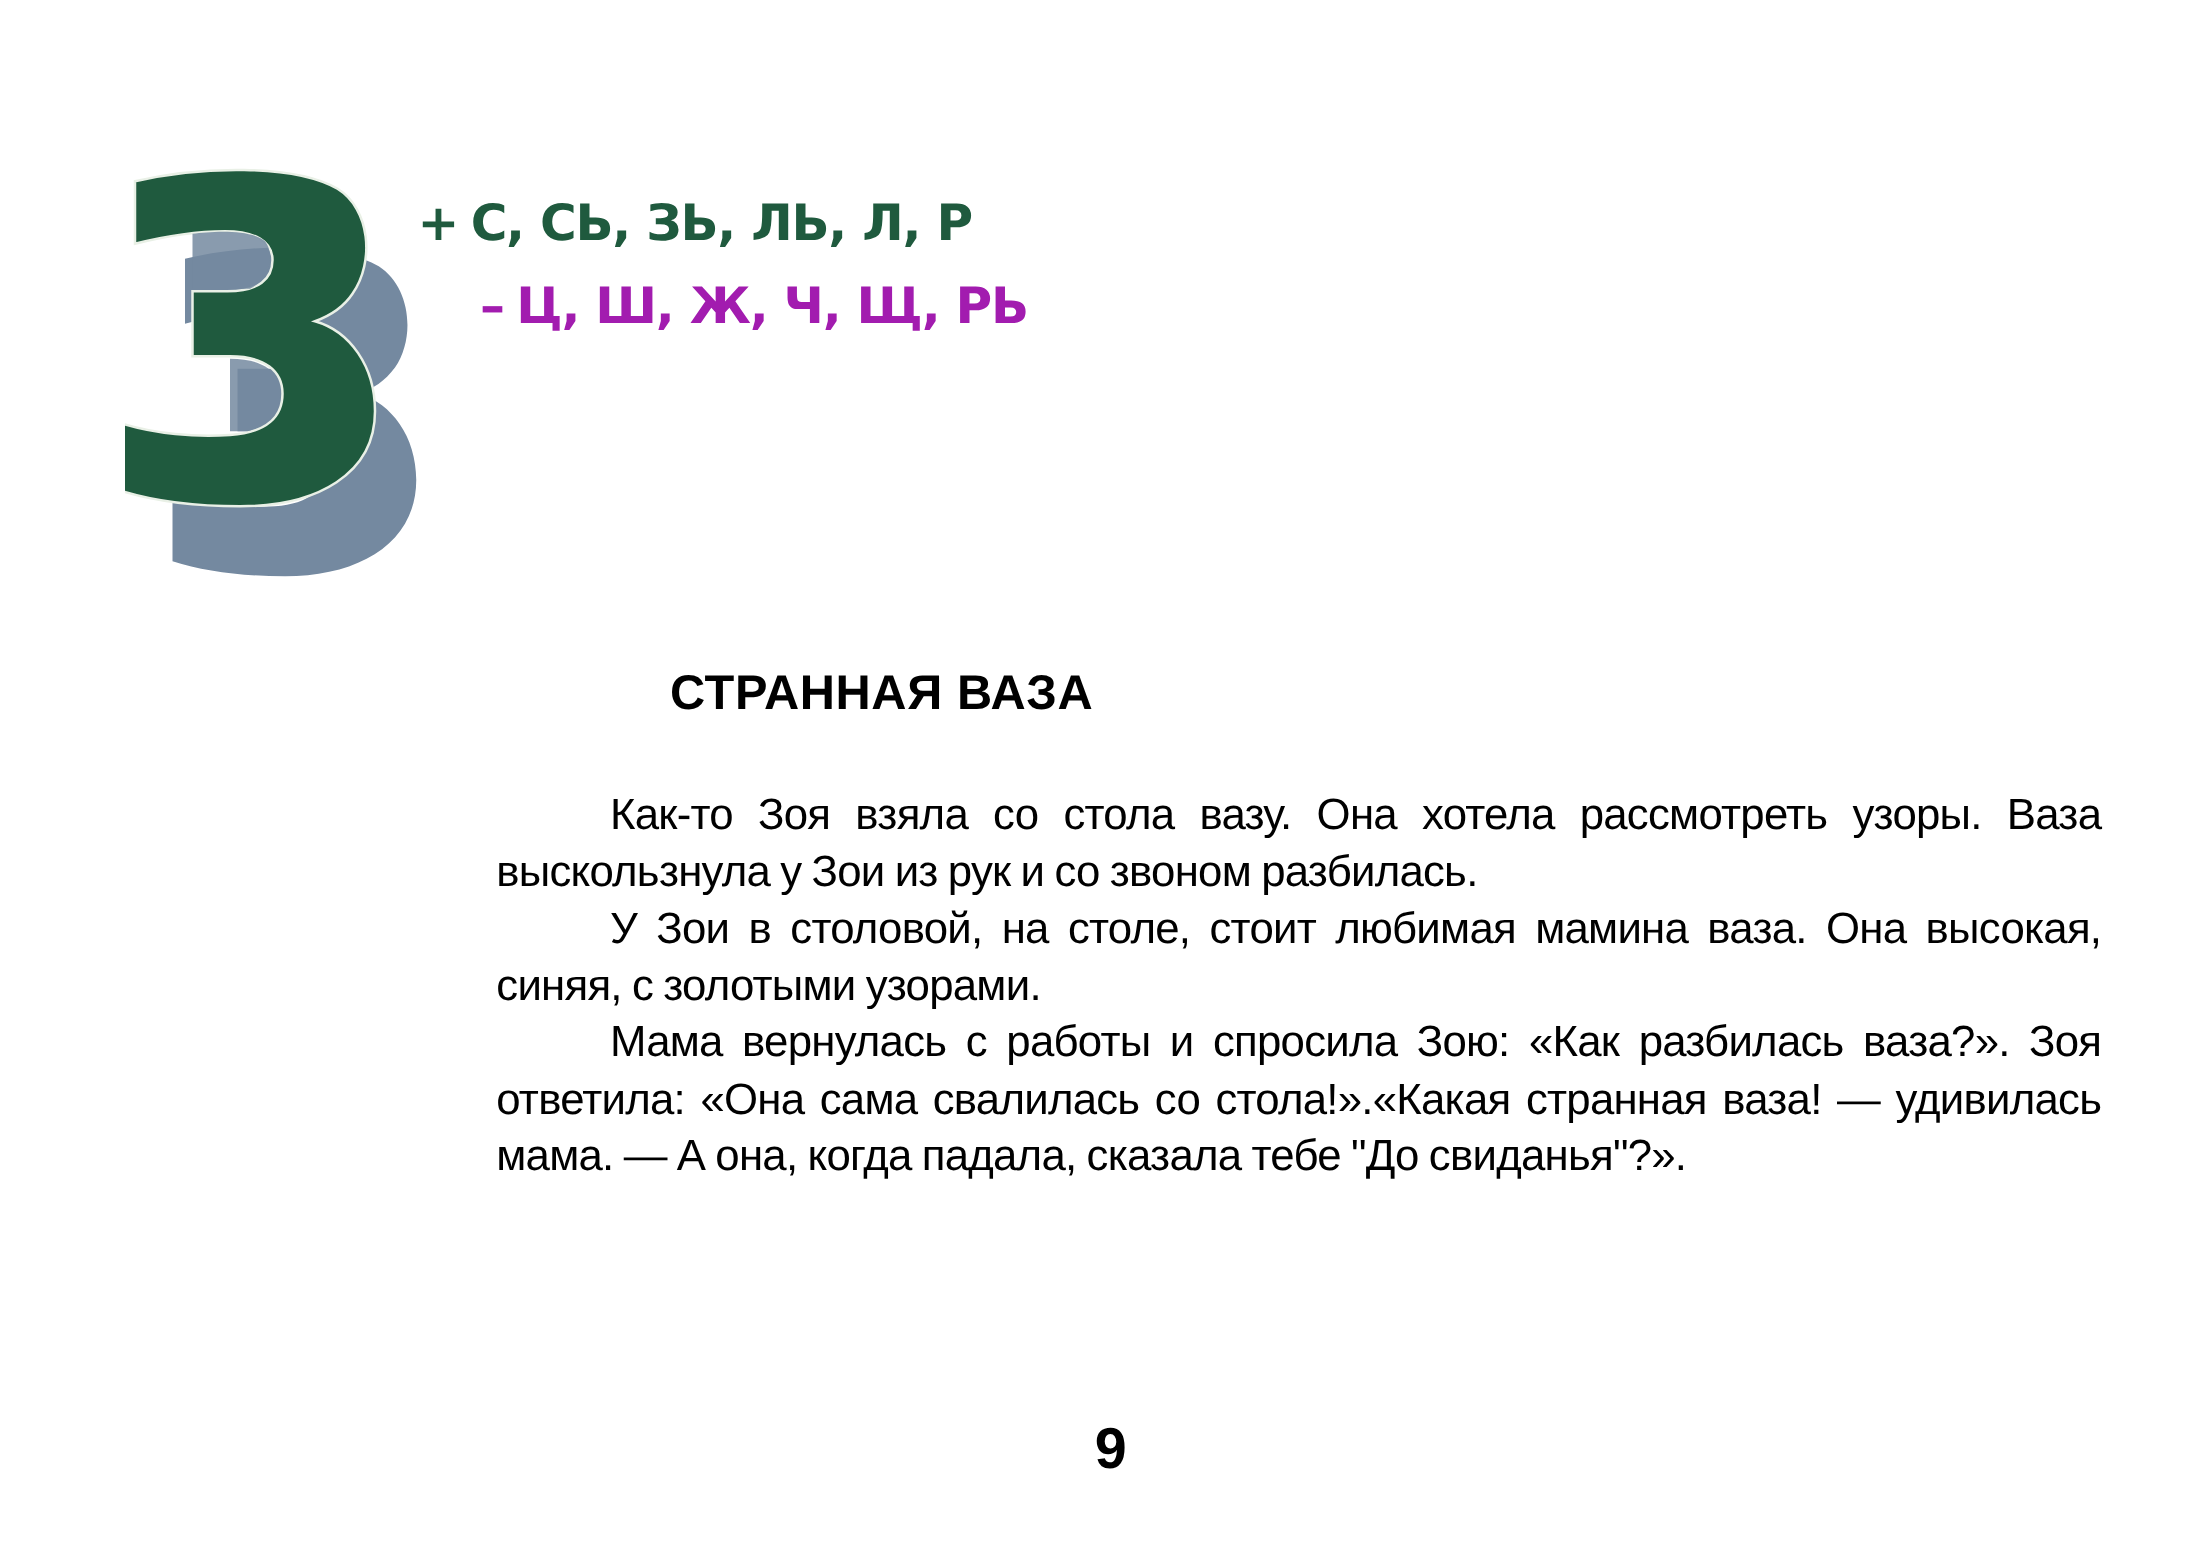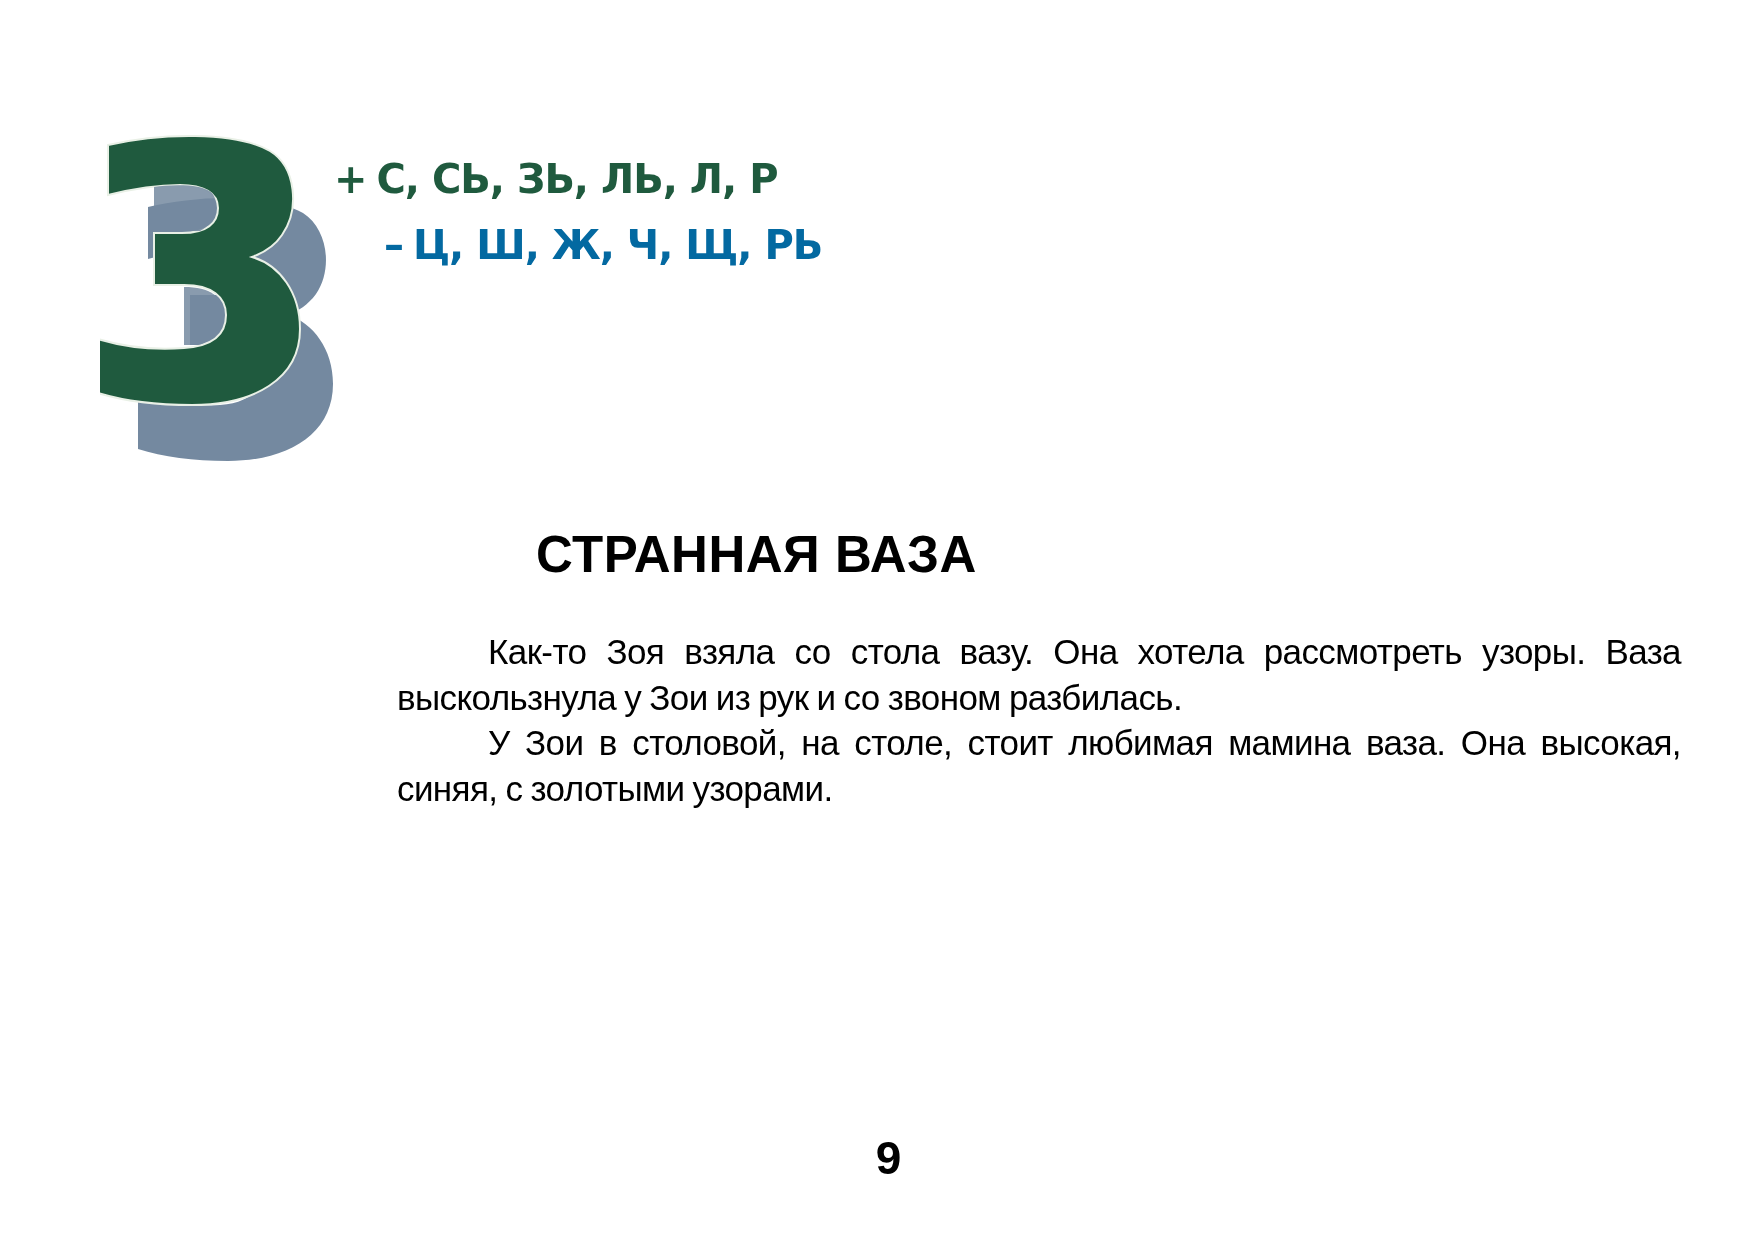--- a/index.html
+++ b/index.html
@@ -58,21 +58,21 @@
       margin-right: 10px;
     }
 
     
     .story-title {
       position: absolute;
       left: 524px;
       top: 494px;
       font-family: "Liberation Sans", sans-serif;
       font-weight: bold;
-      font-size: 51px;
+      font-size: 39px;
       line-height: 56px;
       white-space: nowrap;
       letter-spacing: 0.5px;
     }
 
     
     .story-body {
       position: absolute;
       left: 385px;
       top: 596px;
@@ -151,26 +151,27 @@
 
       <path d="M54,54 C70,52 100,50 112,60 C120,70 116,90 100,98 L54,98 Z" fill="#7489a0" opacity="0.85"></path>
       <path d="M84,154 C110,154 124,164 124,182 C124,198 112,208 98,212 L84,212 Z" fill="#7489a0" opacity="0.85"></path>
     </svg>
   </div>
 
   <div class="sounds sounds-plus" style="color:#1f5a3e;">
     <span class="sign">+</span><span>С, СЬ, ЗЬ, ЛЬ, Л, Р</span>
   </div>
 
-  <div class="sounds sounds-minus" style="color:#0369a1;">
+  <div class="sounds sounds-minus" style="color:#a21caf;">
     <span class="sign">–</span><span>Ц, Ш, Ж, Ч, Щ, РЬ</span>
   </div>
 
   <div class="story-title">СТРАННАЯ ВАЗА</div>
 
   <div class="story-body">
     <p>Как-то Зоя взяла со стола вазу. Она хотела рассмотреть узоры. Ваза выскользнула у Зои из рук и со звоном разбилась.</p>
     <p>У Зои в столовой, на столе, стоит любимая мамина ваза. Она высокая, синяя, с золотыми узорами.</p>
+    <p>Мама вернулась с работы и спросила Зою: «Как разбилась ваза?». Зоя ответила: «Она сама свалилась со стола!».«Какая странная ваза! — удивилась мама. — А она, когда падала, сказала тебе "До свиданья"?».</p>
   </div>
 
   <div class="page-number">9</div>
 
 </div>
 
 </body></html>

